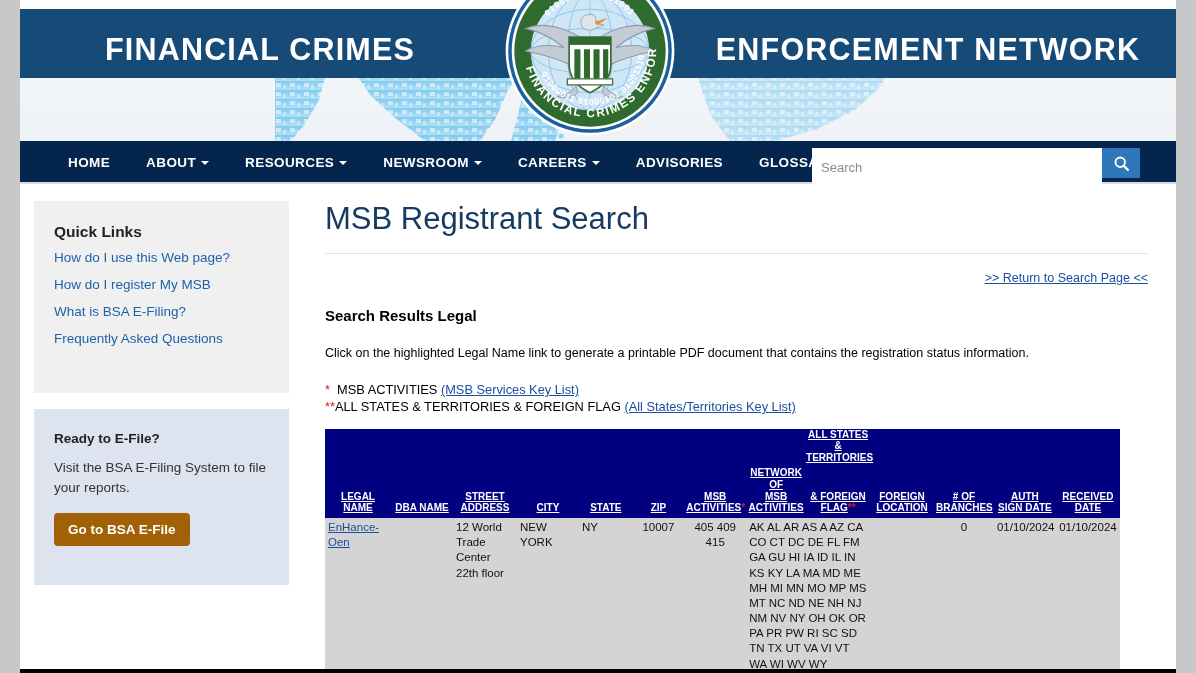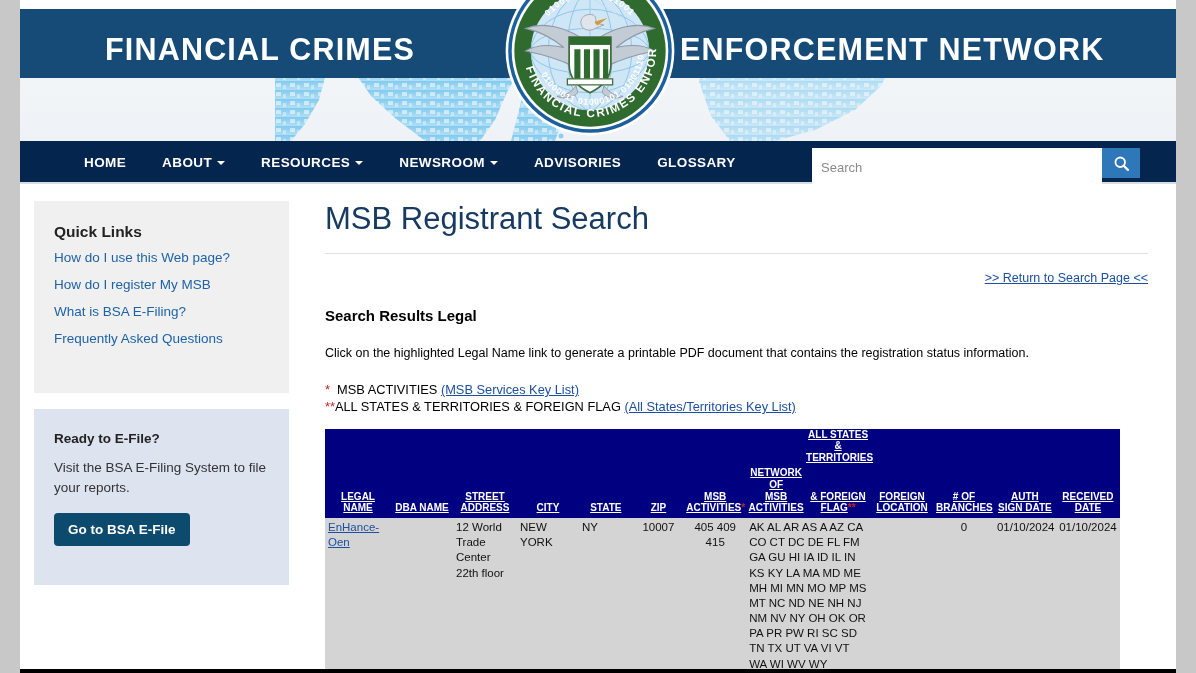--- a/index.html
+++ b/index.html
@@ -45,39 +45,39 @@
     top: 15px;
     height: 69px;
     line-height: 69px;
     color: #ffffff;
     font-size: 30.5px;
     font-weight: bold;
     letter-spacing: 1.2px;
     white-space: nowrap;
   }
   .banner-title-left { left: 0; width: 480px; text-align: center; }
-  .banner-title-right { left: 660px; width: 496px; text-align: left; }
+  .banner-title-right { left: 660px; width: 496px; text-align: center; }
 
   .seal {
     position: absolute;
     left: 483px; top: -36px;
     width: 174px; height: 174px;
     z-index: 5;
   }
 
   
   .navbar {
     position: relative;
     height: 43px;
     background: #04254d;
     border-bottom: 2px solid #d8dde3;
   }
   .nav-items {
     position: absolute;
-    left: 46px; top: 0;
+    left: 30px; top: 0;
     height: 43px;
     display: flex;
     align-items: center;
   }
   .nav-item {
     color: #ffffff;
     font-size: 13.5px;
     font-weight: bold;
     letter-spacing: .4px;
     padding: 0 18px;
@@ -152,21 +152,21 @@
     cursor: pointer;
   }
   .efile-text {
     font-size: 13.5px;
     color: #333;
     line-height: 1.45;
     margin: 0 0 16px 0;
   }
   .efile-btn {
     display: inline-block;
-    background: #0c4a6e;
+    background: #a16207;
     color: #fff;
     font-size: 13.5px;
     font-weight: bold;
     padding: 9px 14px;
     border: none;
     border-radius: 4px;
     cursor: pointer;
     font-family: "Liberation Sans", sans-serif;
   }
 
@@ -355,20 +355,21 @@
       </text>
     </svg>
   </div>
 
   <div class="navbar">
     <div class="nav-items">
       <div class="nav-item"><span>HOME</span></div>
       <div class="nav-item"><span>ABOUT</span><span class="caret"></span></div>
       <div class="nav-item"><span>RESOURCES</span><span class="caret"></span></div>
       <div class="nav-item"><span>NEWSROOM</span><span class="caret"></span></div>
+      <div class="nav-item"><span>CAREERS</span><span class="caret"></span></div>
       <div class="nav-item"><span>ADVISORIES</span></div>
       <div class="nav-item"><span>GLOSSARY</span></div>
     </div>
     <div class="nav-search">
       <input type="text" placeholder="Search" style="">
       <button class="nav-search-btn">
         <svg width="17" height="17" viewBox="0 0 20 20">
           <circle cx="8.5" cy="8.5" r="5.6" fill="none" stroke="#ffffff" stroke-width="2.2"></circle>
           <line x1="12.6" y1="12.6" x2="17.5" y2="17.5" stroke="#ffffff" stroke-width="2.6" stroke-linecap="round"></line>
         </svg>

